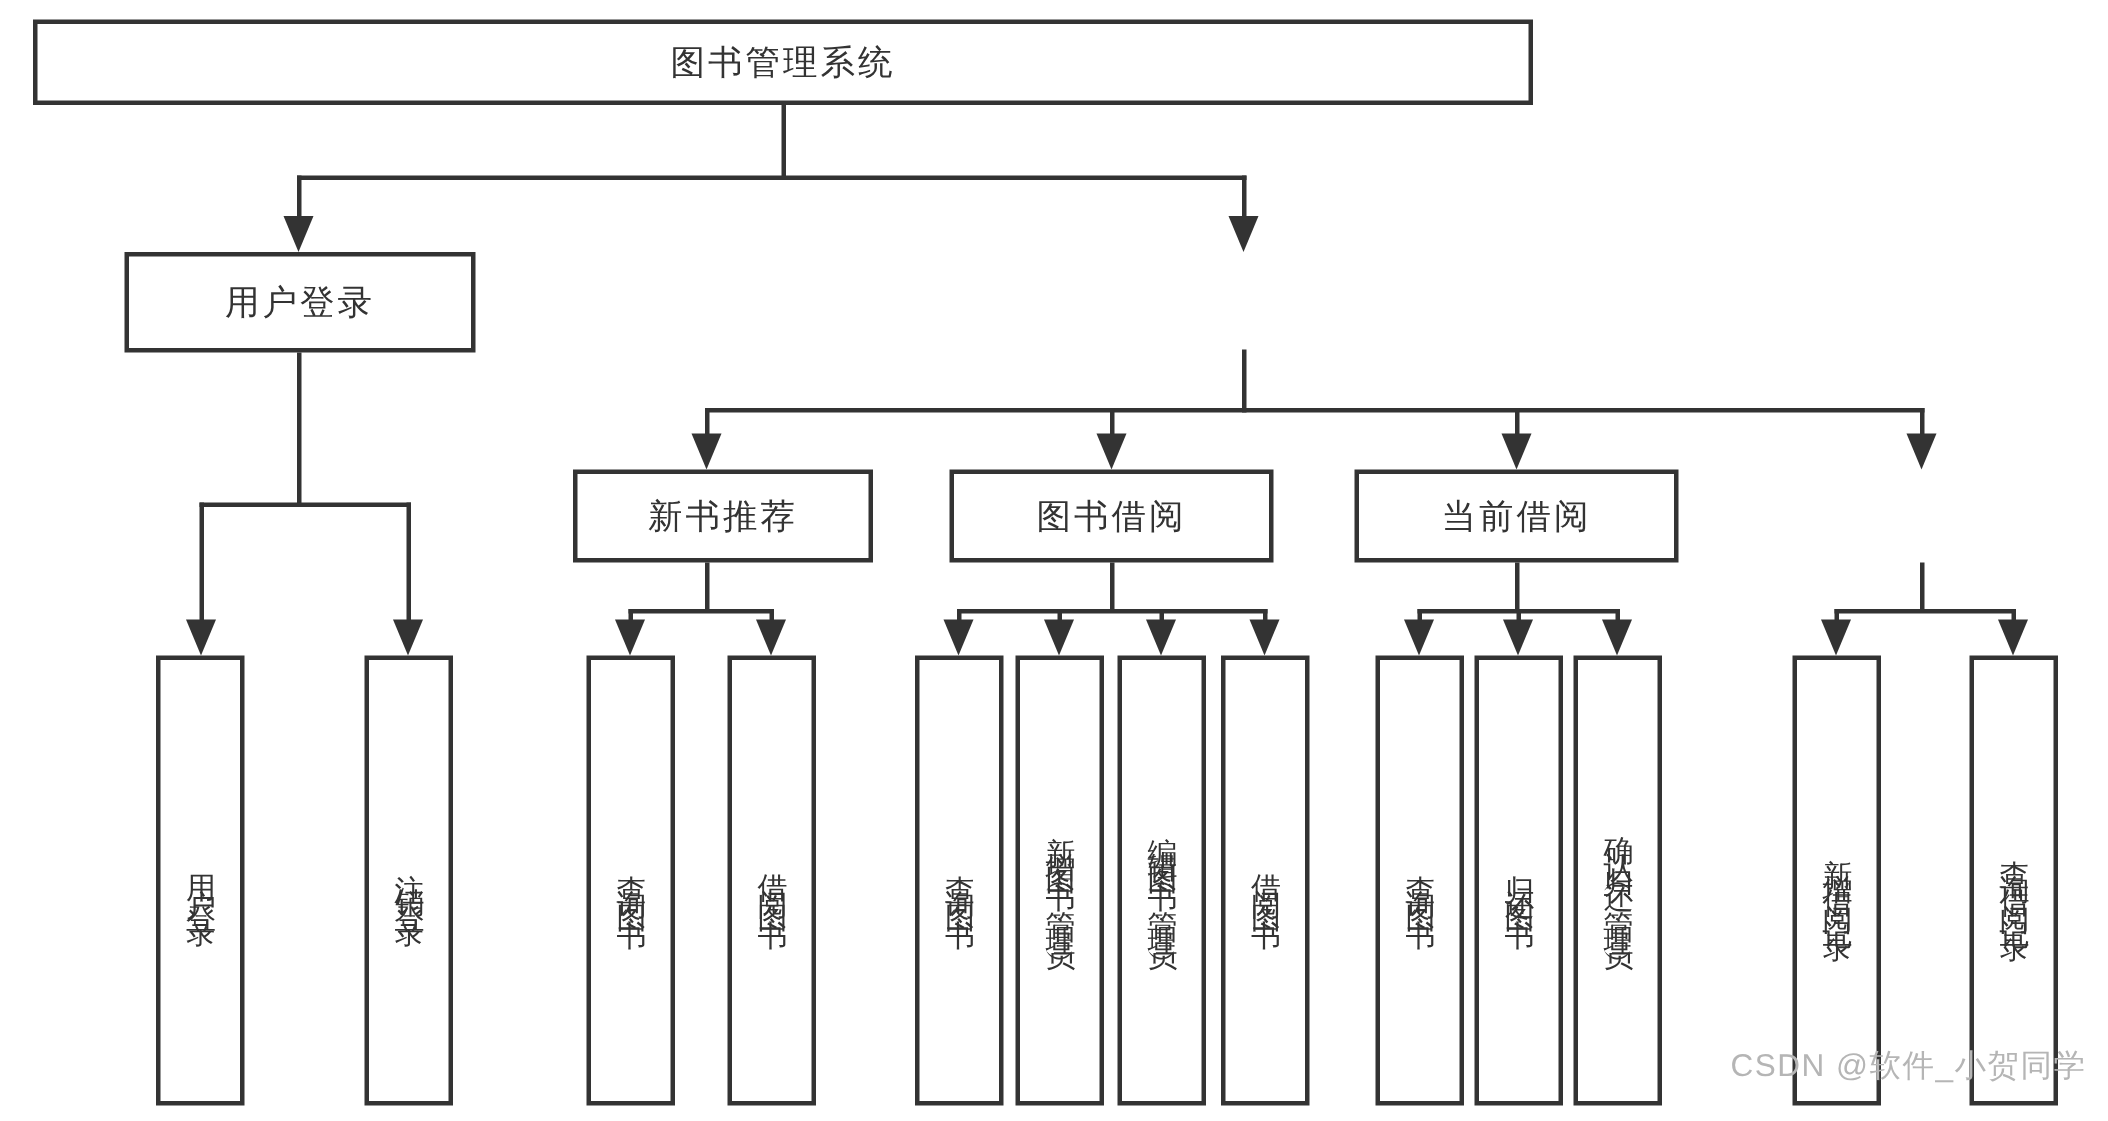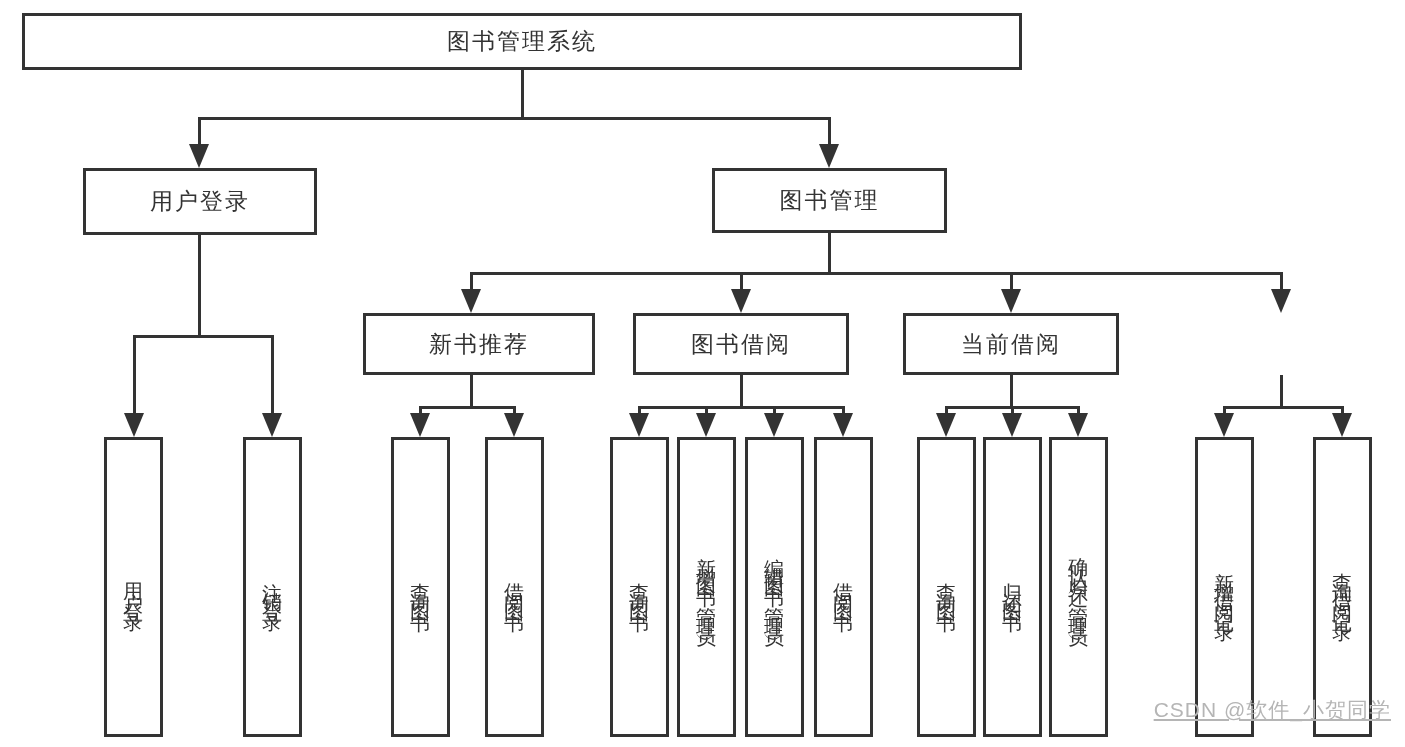--- a/index.html
+++ b/index.html
@@ -18,41 +18,38 @@
   }
   .hl { position:absolute; height:3px; background:#333333; }
   .vl { position:absolute; width:3px; background:#333333; }
   .arrow {
     position:absolute; width:0; height:0;
     border-left:10px solid transparent; border-right:10px solid transparent;
     border-top:24px solid #333333;
   }
   .watermark {
     position:absolute; top:696px; right:14px;
-    font-size:21px; color:#b5b5b5; letter-spacing:1px; white-space:nowrap;text-decoration:underline;
+    font-size:21px; color:#b5b5b5; letter-spacing:1px; white-space:nowrap;
   }
 </style>
 </head>
 <body>
 
 <div class="stage">
 
   <div class="box hbox" style="left:22px; top:13px; width:1000px; height:57px;">
     <span>图书管理系统</span>
   </div>
 
   <div class="box hbox" style="left:83px; top:168px; width:234px; height:67px;">
     <span>用户登录</span>
   </div>
 
-  <div class="box hbox" style="left:712px; top:168px; width:235px; height:65px;">
-    <span>图书管理</span>
-  </div>
 
-  <div class="box hbox" style="left:363px; top:313px; width:232px; height:62px;">
+  <div class="box hbox" style="left:382px; top:313px; width:200px; height:62px;">
     <span>新书推荐</span>
   </div>
 
   <div class="box hbox" style="left:633px; top:313px; width:216px; height:62px;">
     <span>图书借阅</span>
   </div>
 
   <div class="box hbox" style="left:903px; top:313px; width:216px; height:62px;">
     <span>当前借阅</span>
   </div>

